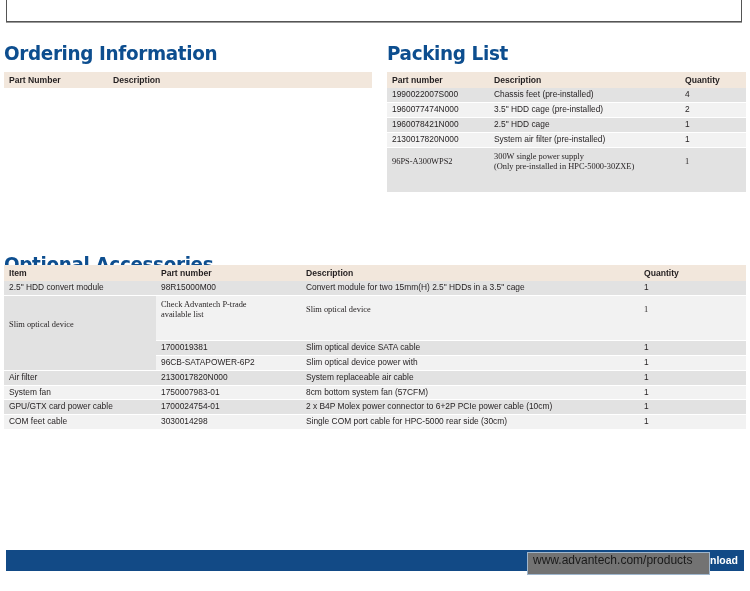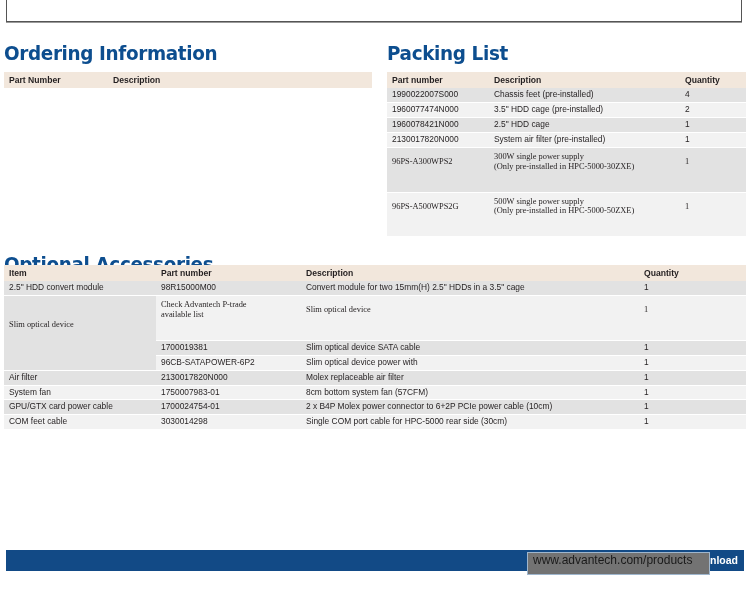--- a/index.html
+++ b/index.html
@@ -186,25 +186,20 @@
         <td>1</td>
       </tr>
       <tr>
         <td>2130017820N000</td>
         <td>System air filter (pre-installed)</td>
         <td>1</td>
       </tr>
       <tr class="tall">
         <td>96PS-A300WPS2</td>
         <td>300W single power supply<br>(Only pre-installed in HPC-5000-30ZXE)</td>
-        <td>1</td>
-      </tr>
-      <tr class="tall">
-        <td>96PS-A500WPS2G</td>
-        <td>500W single power supply<br>(Only pre-installed in HPC-5000-50ZXE)</td>
         <td>1</td>
       </tr>
     </tbody>
 </table>
 
 <div class="section-title" style="left:4px; top:252px;">Optional Accessories</div>
 
 <table class="spec-table" id="accessories-table">
   <colgroup>
       <col class="c1">
@@ -239,21 +234,21 @@
         <td>1</td>
       </tr>
       <tr>
         <td>96CB-SATAPOWER-6P2</td>
         <td>Slim optical device power with</td>
         <td>1</td>
       </tr>
       <tr>
         <td>Air filter</td>
         <td>2130017820N000</td>
-        <td>Molex replaceable air filter</td>
+        <td>System replaceable air cable</td>
         <td>1</td>
       </tr>
       <tr>
         <td>System fan</td>
         <td>1750007983-01</td>
         <td>8cm bottom system fan (57CFM)</td>
         <td>1</td>
       </tr>
       <tr>
         <td>GPU/GTX card power cable</td>

